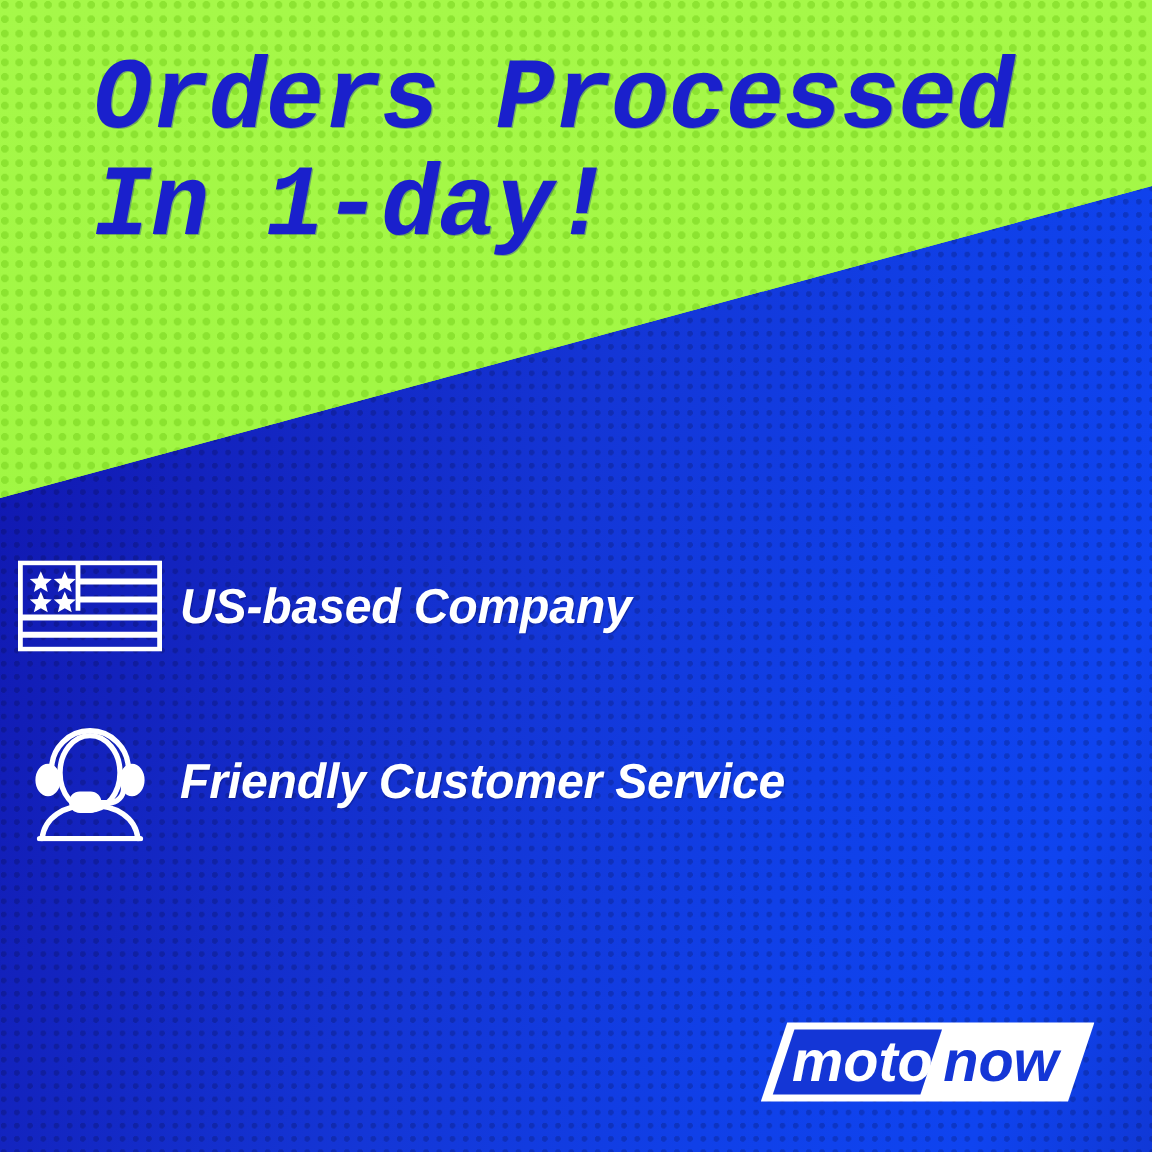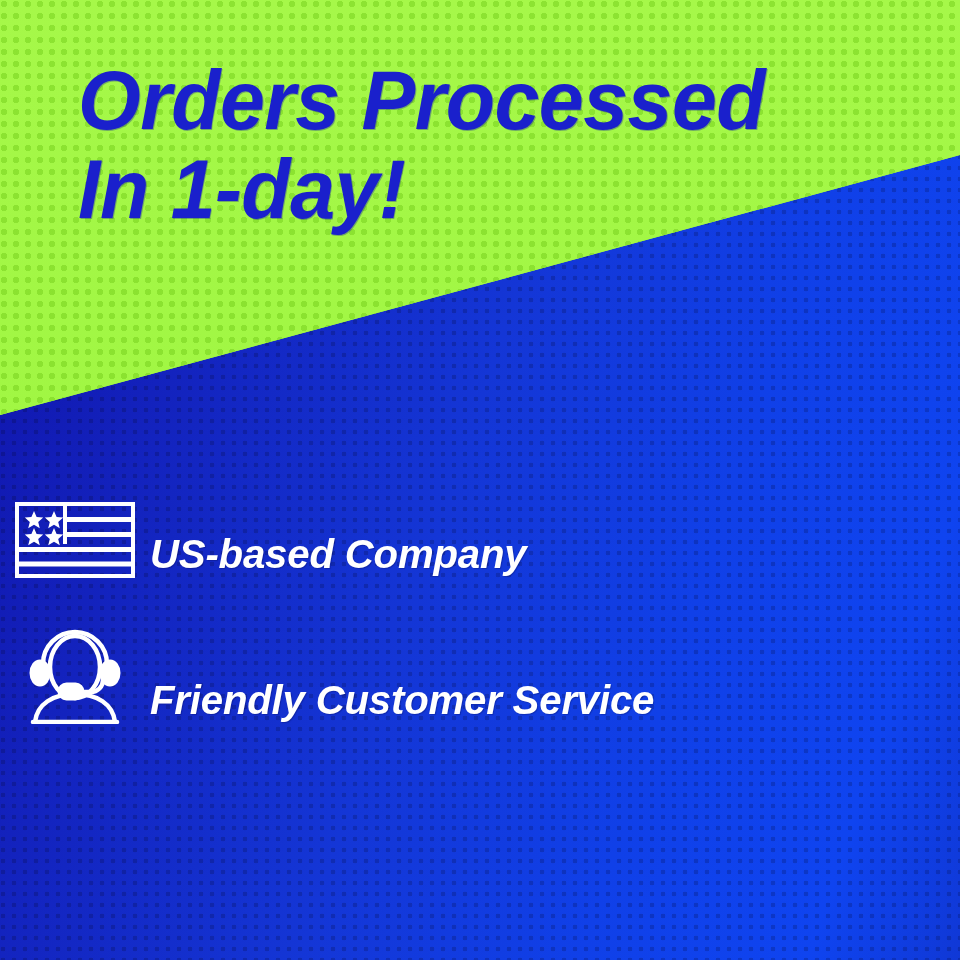--- a/index.html
+++ b/index.html
@@ -53,23 +53,24 @@
       radial-gradient(circle at 4px 4px, rgba(120,210,30,0.55) 3px, rgba(0,0,0,0) 3.5px);
     background-size: 12px 12px;
     -webkit-clip-path: polygon(0 0, 100% 0, 100% 155px, 0 415px);
     clip-path: polygon(0 0, 100% 0, 100% 155px, 0 415px);
   }
 
   
   .headline {
     position: absolute;
     left: 78px;
-    top: 60px;
+    top: 44px;
     width: 850px;
     z-index: 5;
+    font-family: Liberation Mono, monospace;
   }
   .headline-line {
     font-size: 84px;
     line-height: 0.97;
     font-weight: 900;
     font-style: italic;
     letter-spacing: -0.5px;
     color: #1a20cc;
     white-space: nowrap;
     transform: scaleX(0.96);
@@ -81,21 +82,21 @@
   
   .features {
     position: absolute;
     left: 0;
     top: 432px;
     width: 960px;
     z-index: 5;
   }
   .feature-row {
     display: flex;
-    align-items: flex-end;
+    align-items: center;
     height: 146px;
   }
   .feature-icon {
     width: 150px;
     min-width: 150px;
     display: flex;
     align-items: center;
     justify-content: center;
   }
   .feature-label {
@@ -182,14 +183,23 @@
             <line x1="18" y1="98" x2="102" y2="98"></line>
           </g>
         </svg>
       </div>
       <div class="feature-label">Friendly Customer Service</div>
     </div>
 
 
   </div>
 
+  <div class="logo">
+    <svg width="278" height="74" viewBox="0 0 278 74" aria-hidden="true">
+      <polygon points="22,4 278,4 256,70 0,70" fill="#ffffff"></polygon>
+      <polygon points="28,10 151,10 133,64 10,64" fill="#1436d6"></polygon>
+      <polygon points="157,10 270,10 250,64 139,64" fill="#ffffff"></polygon>
+      <text x="26" y="53" font-family="'Liberation Sans', sans-serif" font-size="48" font-weight="700" font-style="italic" fill="#ffffff">moto</text>
+      <text x="152" y="53" font-family="'Liberation Sans', sans-serif" font-size="48" font-weight="700" font-style="italic" fill="#1436d6">now</text>
+    </svg>
+  </div>
 
 </div>
 
 </body></html>

